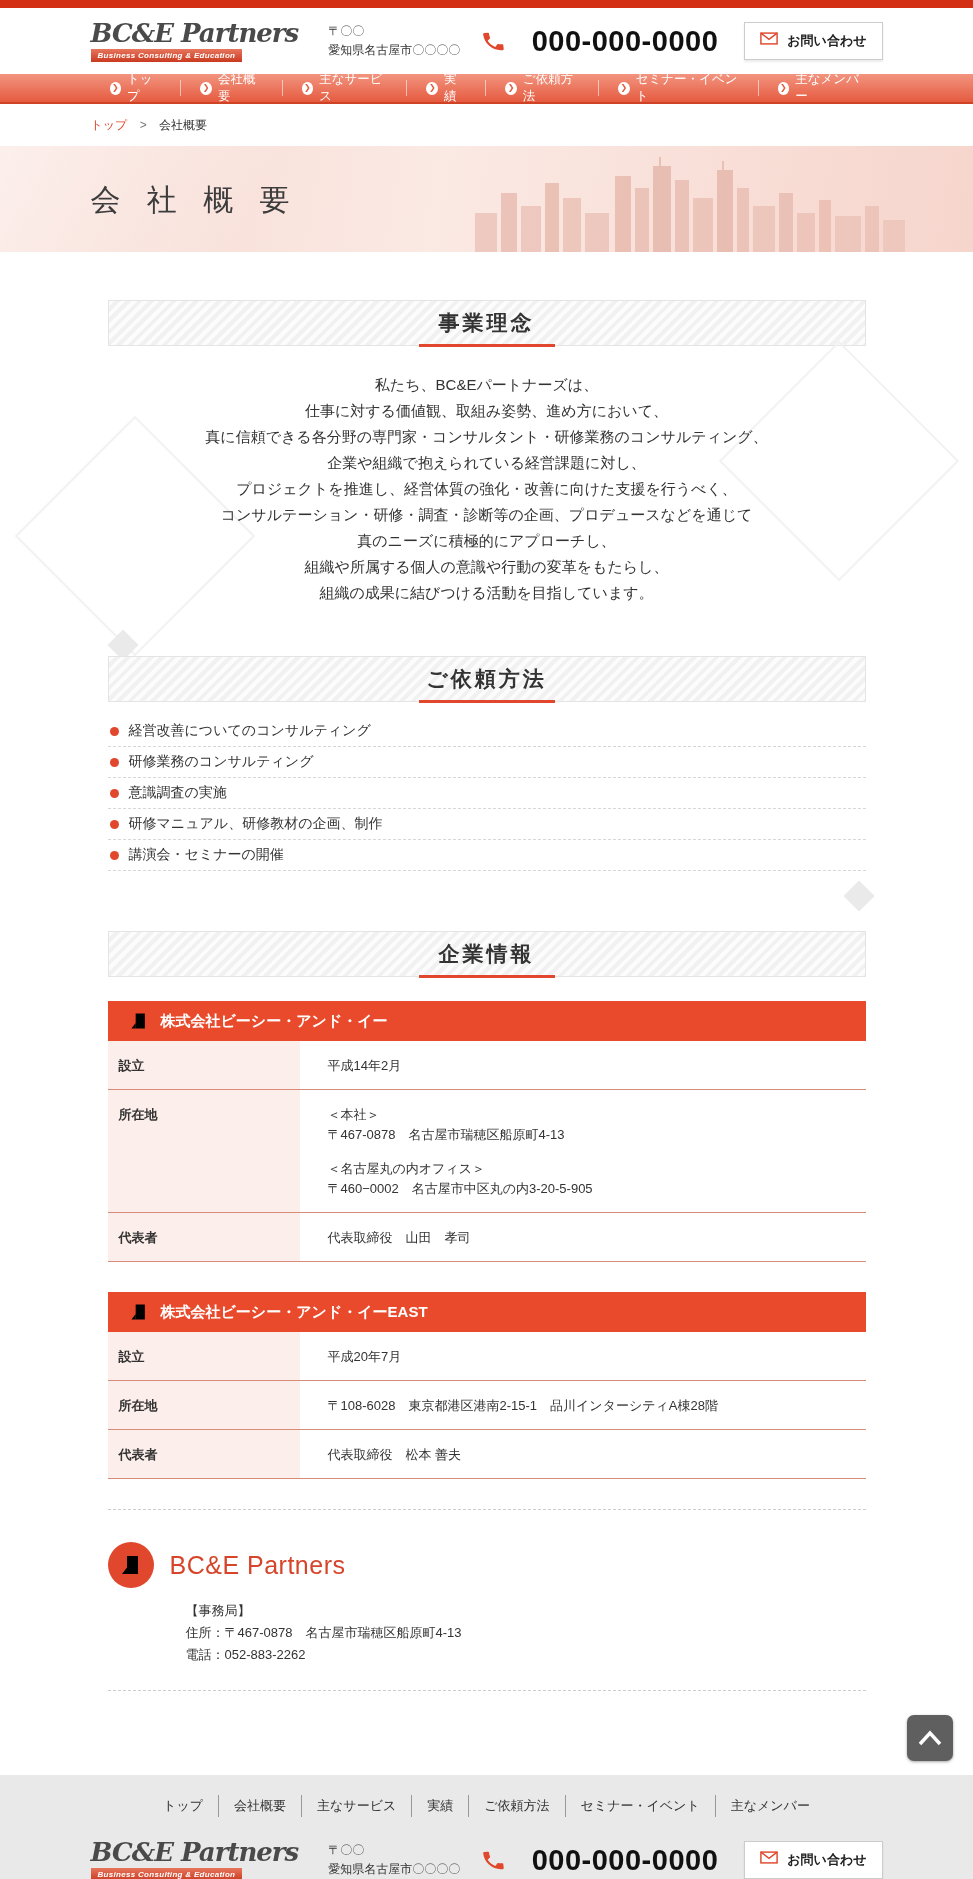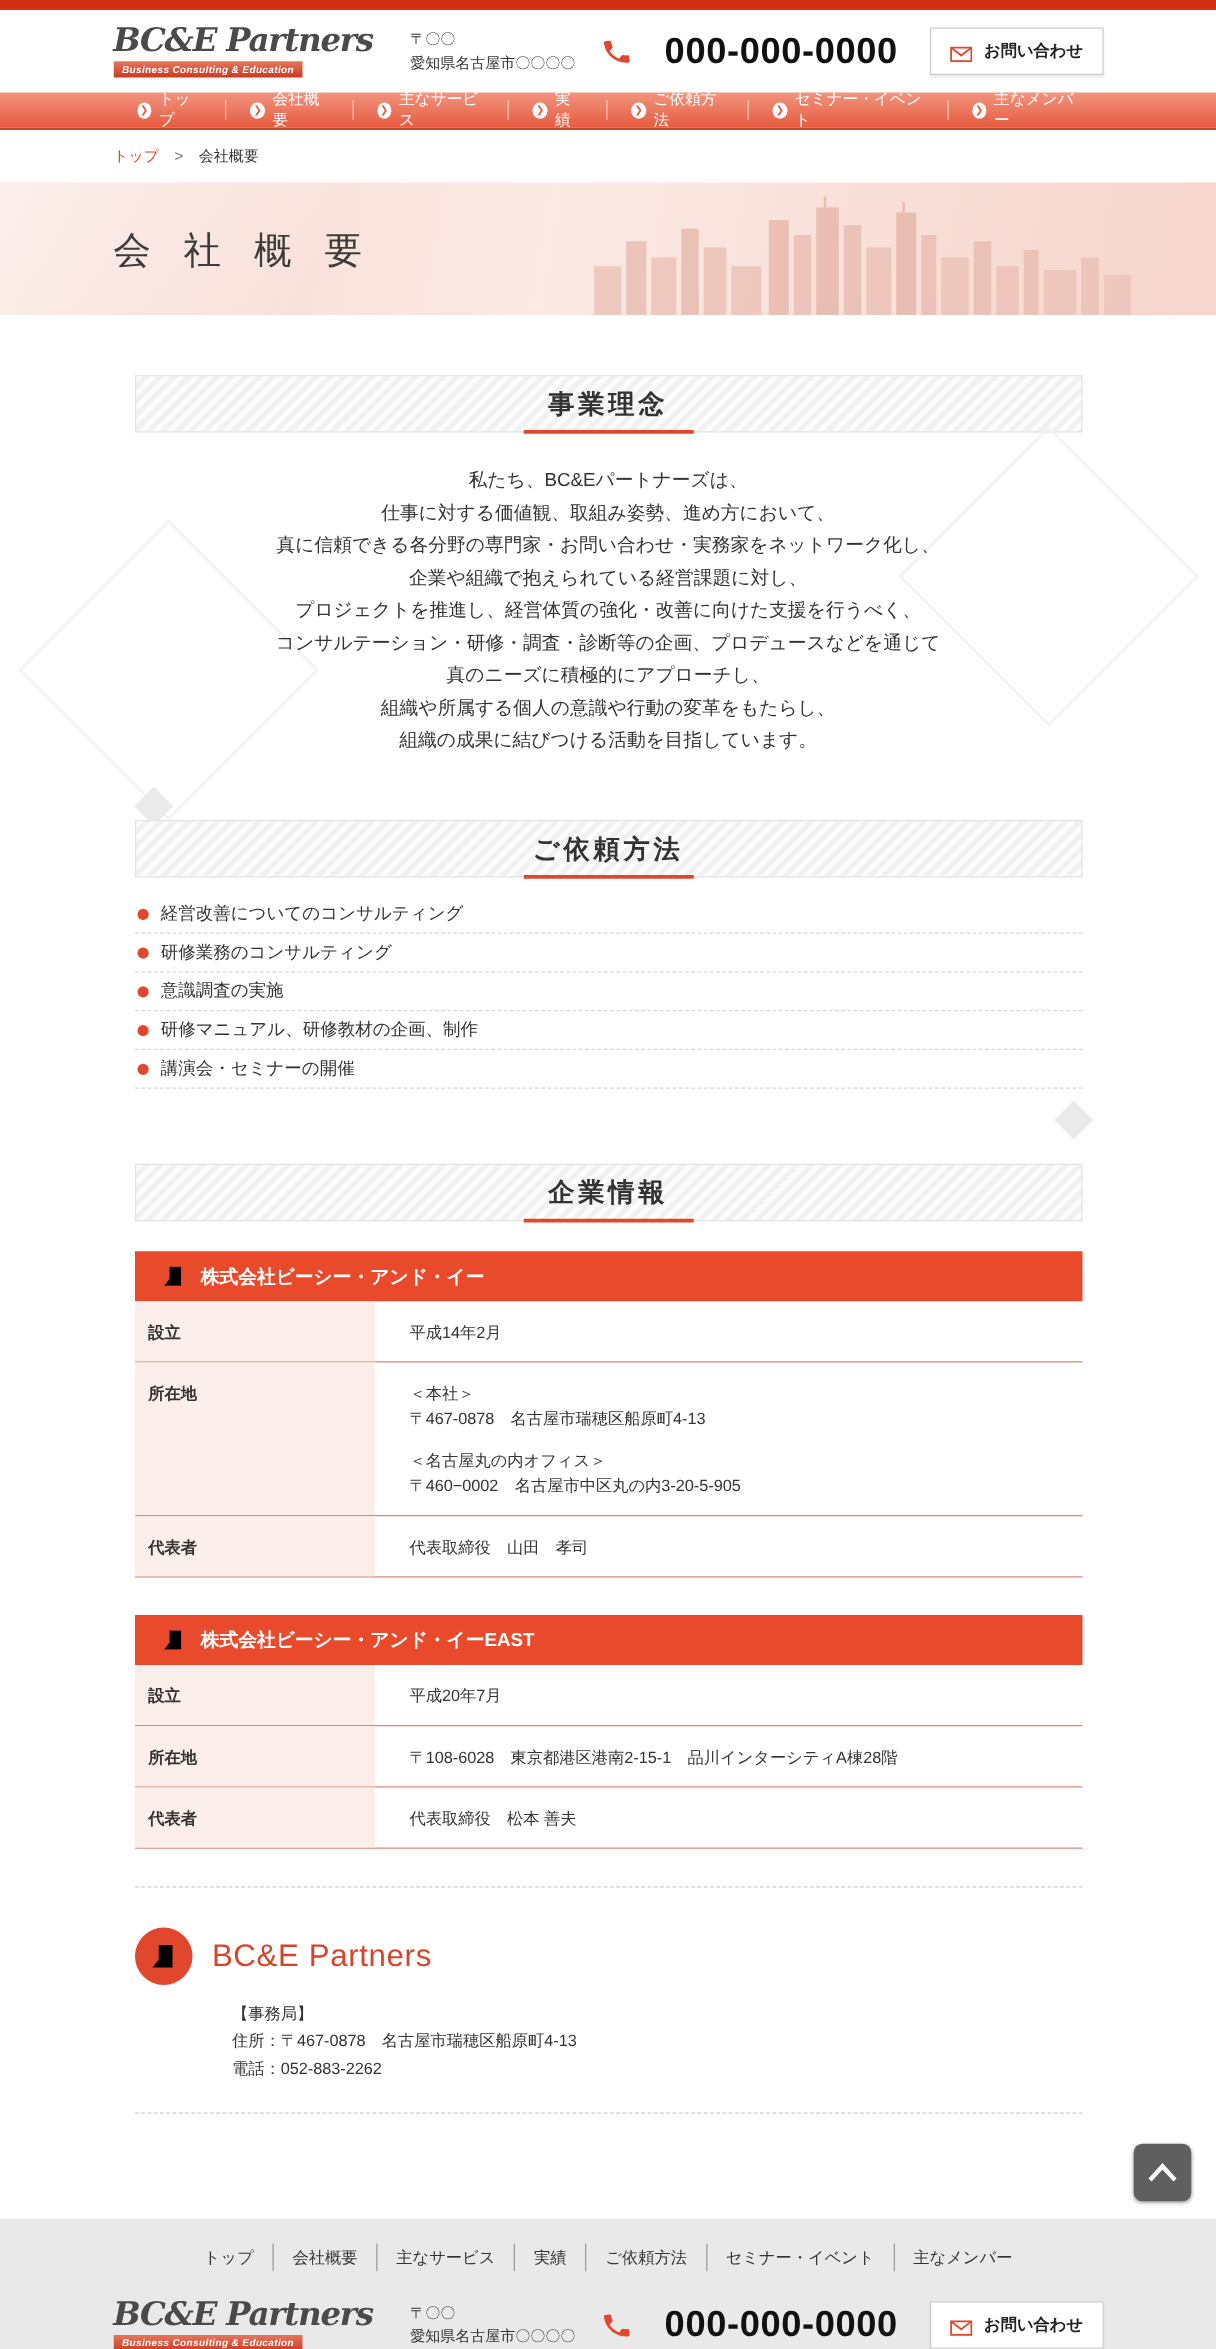--- a/index.html
+++ b/index.html
@@ -29,21 +29,21 @@
     background:linear-gradient(#e7765d,#c93a20);
     color:#fff; font-size:8px; font-style:italic; font-weight:bold;
     padding:2px 7px; letter-spacing:.3px; white-space:nowrap;
   }
   .head-addr { margin-left:30px; font-size:12px; line-height:1.6; color:#333; }
   .head-right { margin-left:auto; display:flex; align-items:center; }
   .phone { display:flex; align-items:center; cursor:pointer;gap:19px; }
   .phone-num { font-size:29px; font-weight:bold; letter-spacing:.5px; color:#111; white-space:nowrap; }
   .phone-icon { width:25px; height:25px; margin-right:7px; fill:#e0472c; transform:rotate(-6deg); }
   .contact-btn {
-    margin-left:26px; display:flex; align-items:flex-end; gap:9px;
+    margin-left:26px; display:flex; align-items:flex-start; gap:9px;
     background:#fff; border:1px solid #ccc; box-shadow:0 2px 2px rgba(0,0,0,.08);
     padding:9px 15px; font-size:13px; font-weight:bold; color:#222; cursor:pointer; white-space:nowrap;
   }
   .mail-icon { width:18px; height:13px; stroke:#e0472c; fill:#fff; stroke-width:1.6; }
 
   
   .nav { background:linear-gradient(#f2947f,#e55b40); border-bottom:2px solid #cf4226; }
   .nav-inner { width:792px; margin:0 auto; display:flex; height:28px; align-items:center; }
   .nav-item {
     display:flex; align-items:center; gap:6px; color:#fff; font-size:12.5px;
@@ -280,21 +280,21 @@
     </div>
     <div class="philosophy">
       <div class="d-outline d-o-left"></div>
       <div class="d-outline d-o-right"></div>
       <div>
 
           <p class="ph-line">私たち、BC&amp;Eパートナーズは、</p>
 
           <p class="ph-line">仕事に対する価値観、取組み姿勢、進め方において、</p>
 
-          <p class="ph-line">真に信頼できる各分野の専門家・お問い合わせ・実務家をネットワーク化し、</p>
+          <p class="ph-line">真に信頼できる各分野の専門家・コンサルタント・研修業務のコンサルティング、</p>
 
           <p class="ph-line">企業や組織で抱えられている経営課題に対し、</p>
 
           <p class="ph-line">プロジェクトを推進し、経営体質の強化・改善に向けた支援を行うべく、</p>
 
           <p class="ph-line">コンサルテーション・研修・調査・診断等の企画、プロデュースなどを通じて</p>
 
           <p class="ph-line">真のニーズに積極的にアプローチし、</p>
 
           <p class="ph-line">組織や所属する個人の意識や行動の変革をもたらし、</p>

